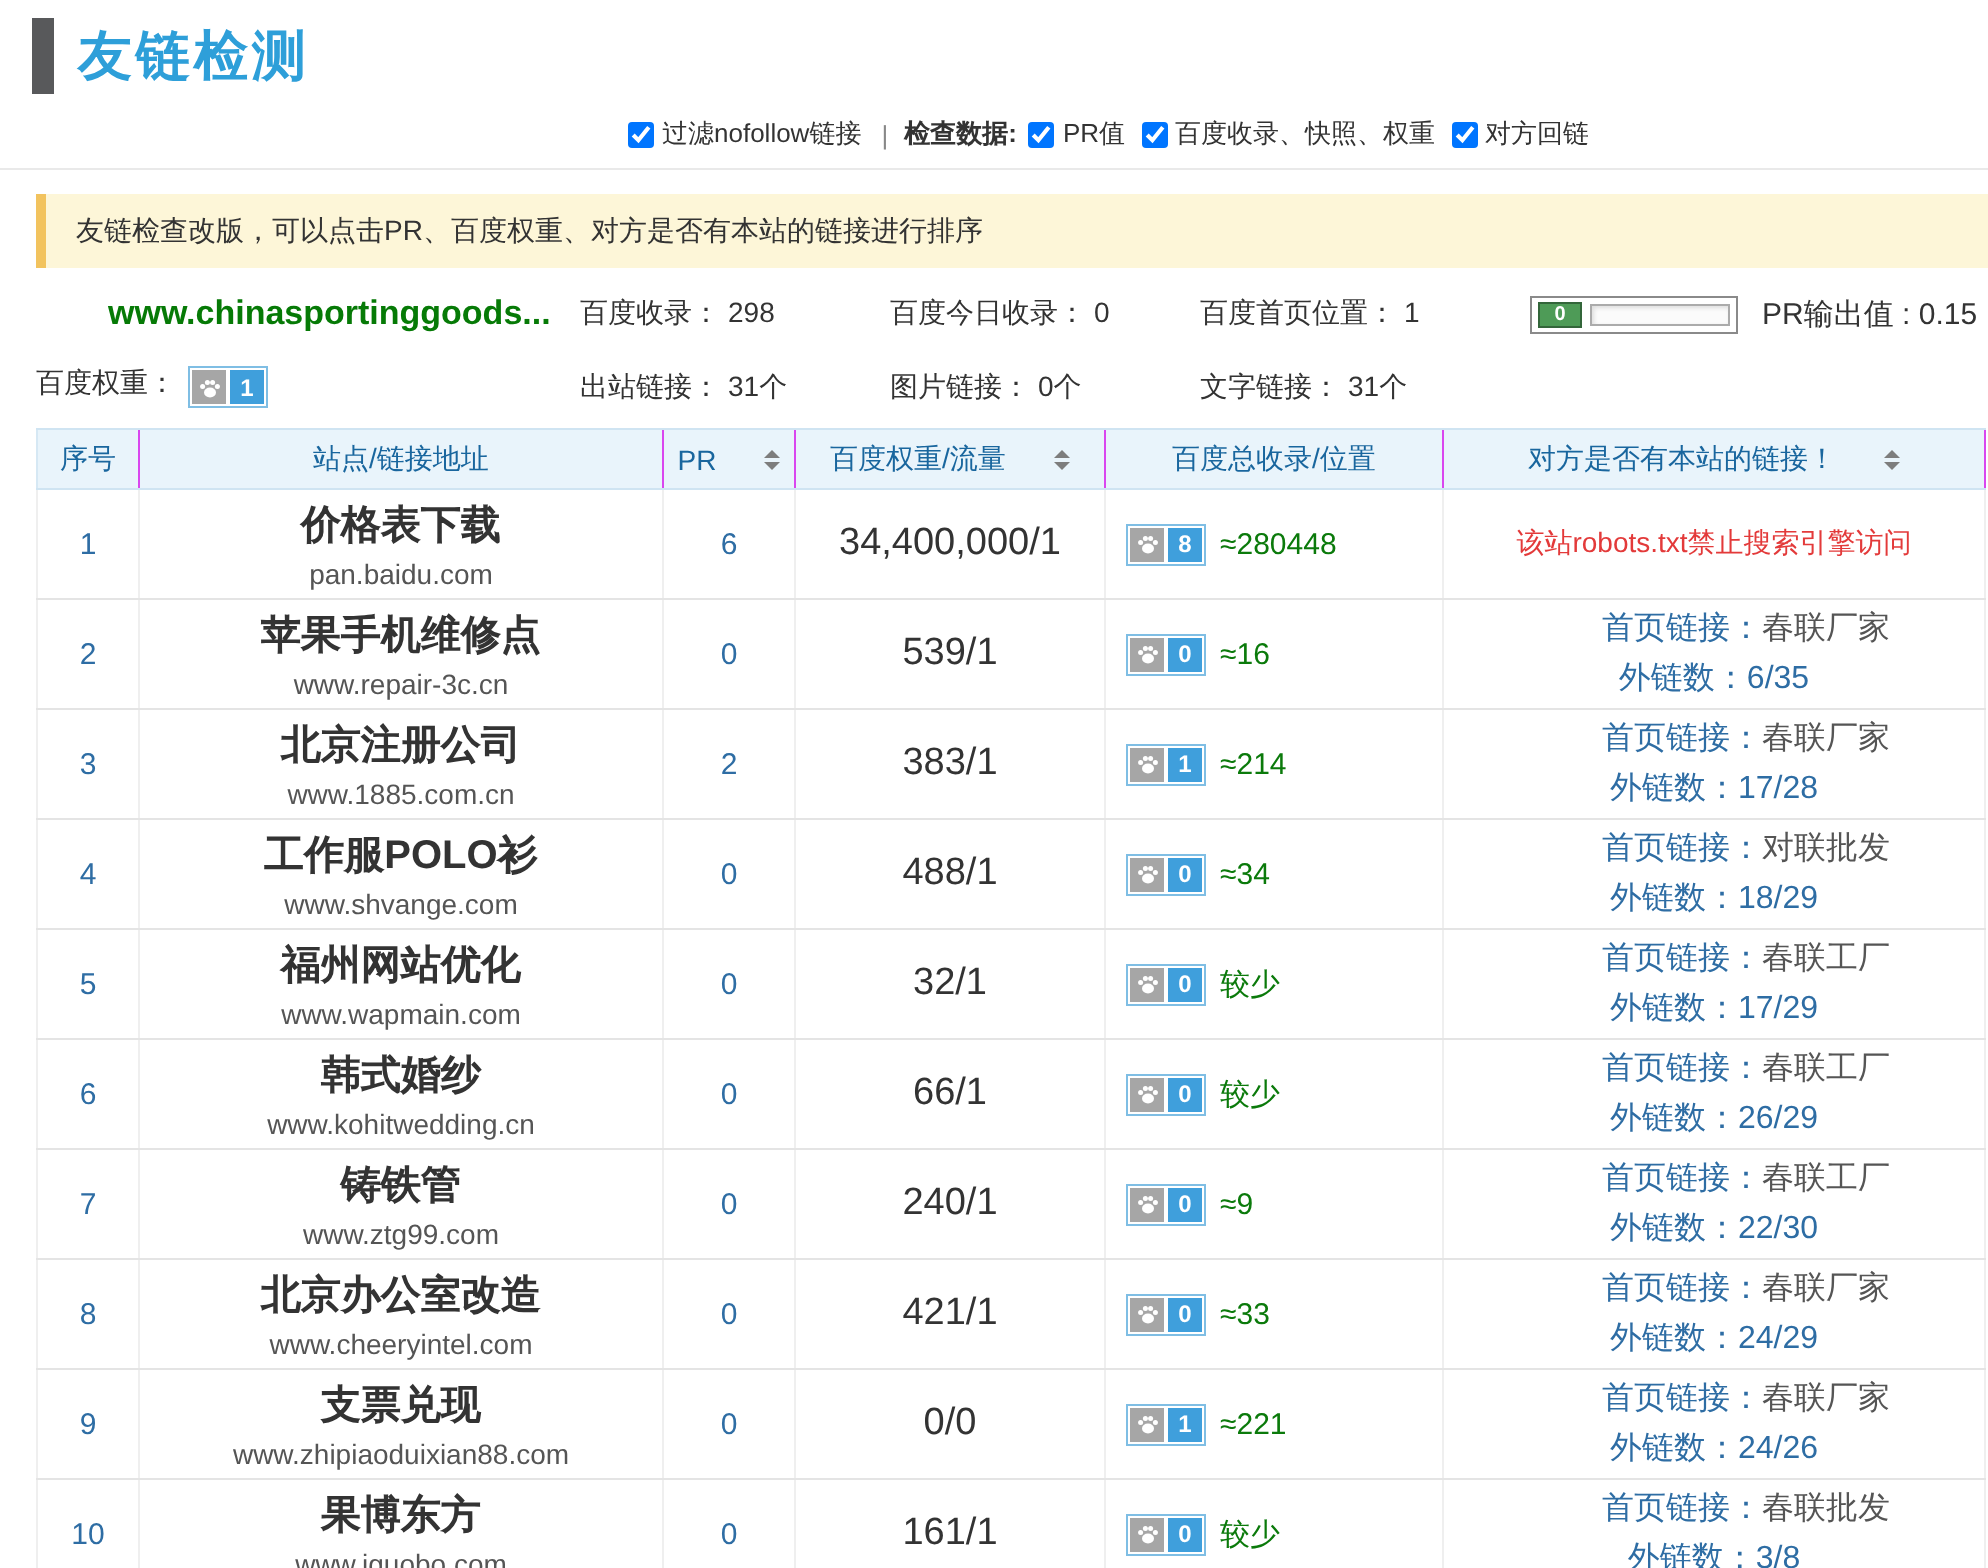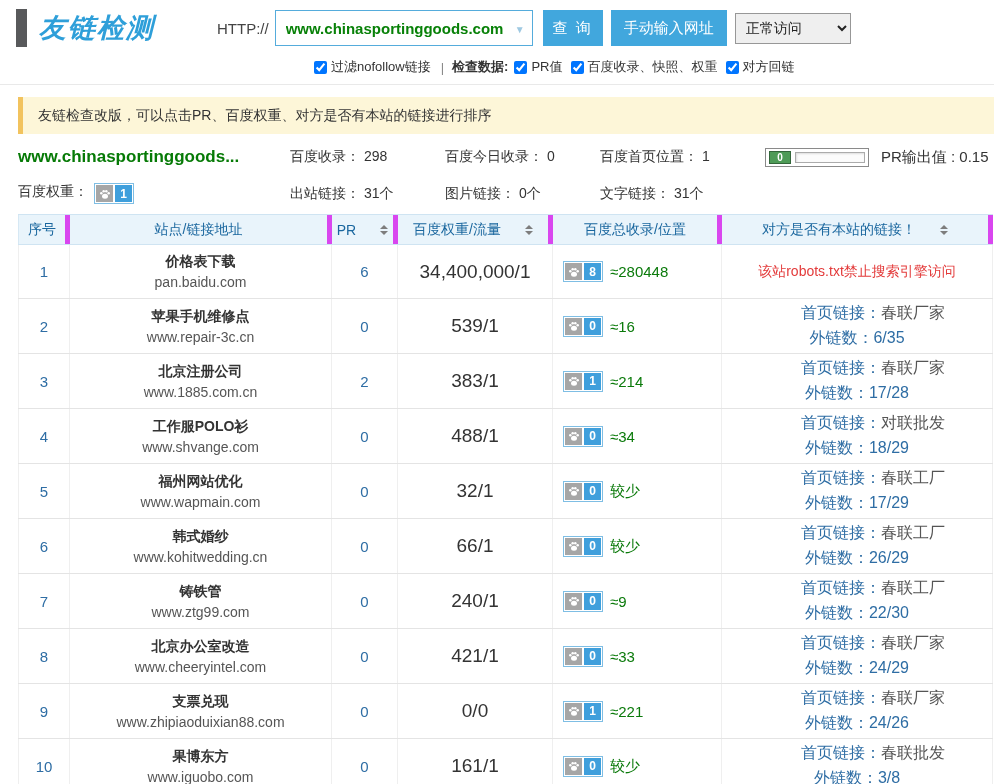--- a/index.html
+++ b/index.html
@@ -2,21 +2,21 @@
 <html><head>
 <meta charset="utf-8">
 <style>
   * { box-sizing: border-box; margin: 0; padding: 0; }
   html,body { width: 994px; height: 784px; overflow: hidden; background: #fff;
     font-family: "Liberation Sans", "DejaVu Sans", sans-serif; color:#333; }
 
   
   .topbar { display:flex; align-items:center; height:56px; padding-left:16px; }
   .brand-bar { width:11px; height:38px; background:#58595B; margin-right:12px; }
-  .title { color:#2E9FD9; font-size:27px; font-weight:bold; font-style:italic; letter-spacing:2px; }
+  .title { color:#2E9FD9; font-size:27px; font-weight:bold; letter-spacing:2px; }
   .url-group { display:flex; align-items:center; margin-left:62px; }
   .protocol { font-size:15px; color:#444; margin-right:6px; }
   .url-box { position:relative; width:258px; height:36px; border:1px solid #55ACDC; background:#fff; display:flex; align-items:center; }
   .url-box input { border:none; outline:none; width:100%; height:100%; padding:0 24px 0 10px;
     color:#088108; font-weight:bold; font-size:15px; font-family:inherit; }
   .url-caret { position:absolute; right:7px; top:13px; color:#9FC9E2; font-size:10px; cursor:pointer; }
   .btn { height:36px; background:#41A7DD; color:#fff; border:none; font-size:15px; cursor:pointer; font-family:inherit; }
   .btn-query { width:60px; margin-left:10px; letter-spacing:2px; }
   .btn-manual { width:116px; margin-left:8px; }
   .access { height:31px; width:116px; margin-left:8px; border:1px solid #979797; font-size:14px;
@@ -30,82 +30,70 @@
   .opt-strong { font-weight:bold; margin-right:6px; }
   .page-divider { border-top:1px solid #E9E9E9; }
 
   
   .notice { margin:12px 0 13px 18px; height:37px; line-height:37px; background:#FDF6D8;
     border-left:5px solid #F2C35E; padding-left:15px; font-size:14px; color:#333; }
 
   
   .summary { margin:6px 0 10px 18px; display:grid; grid-template-columns:272px 155px 155px 165px auto;
     row-gap:16px; align-items:center; font-size:14px; }
-  .domain { color:#067A06; font-weight:bold; font-size:17px; }
+  .domain { color:#067A06; font-weight:bold; font-size:17px;margin-left:36px; }
   .stat .v { margin-left:4px; }
   .weight-line { display:flex; }
   .weight-line .lbl { margin-right:6px; }
   .weight-badge { display:inline-flex; align-items:center; border:1px solid #7FBEE4; background:#fff; padding:1px; }
   .paw-box { width:17px; height:17px; background:#A6A6A6; display:flex; align-items:center; justify-content:center; }
   .numw-box { width:17px; height:17px; margin-left:2px; background:#3F9FDC; color:#fff; font-weight:bold;
     font-size:12px; display:flex; align-items:center; justify-content:center; }
   .pr-cell { display:flex; align-items:center; }
   .pr-meter { display:inline-flex; align-items:center; border:1px solid #8A8A8A; background:#fff; padding:2px 3px; height:19px; }
   .pr-meter .val { width:22px; height:13px; background:#4E9B57; border:1px solid #33663A; color:#fff;
     font-size:10px; font-weight:bold; display:flex; align-items:center; justify-content:center; }
   .pr-meter .track { width:70px; height:11px; border:1px solid #ABABAB; background:#FBFBFB; margin-left:4px;
     box-shadow:inset 1px 1px 2px #DDD; }
   .pr-output { font-size:15px; margin-left:12px; }
 
   
   .linktable { margin-left:18px; width:975px; }
   .thead, .trow { display:grid; grid-template-columns:52px 262px 66px 155px 169px 1fr; }
   .thead { background:#E9F4FB; color:#19669E; height:31px; align-items:center; text-align:center;
     font-size:14px; border-top:1px solid #CFE4F2; border-bottom:1px solid #CFE4F2; }
-  .th { height:100%; display:flex; align-items:center; justify-content:center; border-right:5px solid #d946ef; }
+  .th { height:100%; display:flex; align-items:center; justify-content:center; border-right:1px solid #d946ef; }
   .th:first-child { border-left:1px solid #D6E8F4; }
   .th.sortable { cursor:pointer;gap:19px; }
   .sort { display:inline-flex; flex-direction:column; margin-left:5px; row-gap:2px; }
   .sort i { display:block; width:0; height:0; border-left:4px solid transparent; border-right:4px solid transparent; }
   .sort .up { border-bottom:4px solid #7D7D7D; }
   .sort .dn { border-top:4px solid #7D7D7D; }
   .trow { min-height:54px; align-items:center; text-align:center; border-bottom:1px solid #E4E4E4; }
   .td { height:100%; display:flex; flex-direction:column; align-items:center; justify-content:center;
     border-right:1px solid #EFEFEF; padding:4px 2px; }
   .td:first-child { border-left:1px solid #EFEFEF; }
   .rownum { color:#2E6DA4; font-size:15px; }
-  .site-name { font-weight:bold; color:#333; font-size:14px; }
+  .site-name { font-weight:bold; color:#333; font-size:20px; }
   .site-url { color:#555; font-size:14px; margin-top:3px; text-decoration:none; }
   .pr-val { color:#2E6DA4; font-size:15px; }
   .index-val { color:#333; font-size:19px; }
   .c-weight { flex-direction:row; justify-content:flex-start; padding-left:10px; column-gap:7px; }
   .traffic { color:#0B7A0B; font-size:15px; }
   .robots-error { color:#E33A3A; font-size:14px; }
   .link-line1 .lbl { color:#2E6DA4;margin-left:32px; }
   .link-line1 .lval { color:#555; cursor:pointer; }
   .link-line2 { color:#2E6DA4; margin-top:4px; }
 </style>
 </head>
 <body>
 
 <div class="topbar">
   <div class="brand-bar"></div>
   <div class="title">友链检测</div>
-  <div class="url-group">
-    <span class="protocol">HTTP://</span>
-    <div class="url-box">
-      <input type="text" value="www.chinasportinggoods.com" style="">
-      <span class="url-caret">▼</span>
-    </div>
-    <button class="btn btn-query">查 询</button>
-    <button class="btn btn-manual">手动输入网址</button>
-    <select class="access">
-      <option>正常访问</option>
-    </select>
-  </div>
 </div>
 
 <div class="options-row">
   <span class="opt-item">
     <input type="checkbox" checked="" style="">
     <span>过滤nofollow链接</span>
   </span>
   <span class="opt-div">|</span>
   <span class="opt-strong">检查数据:</span>
   <span class="opt-item">

